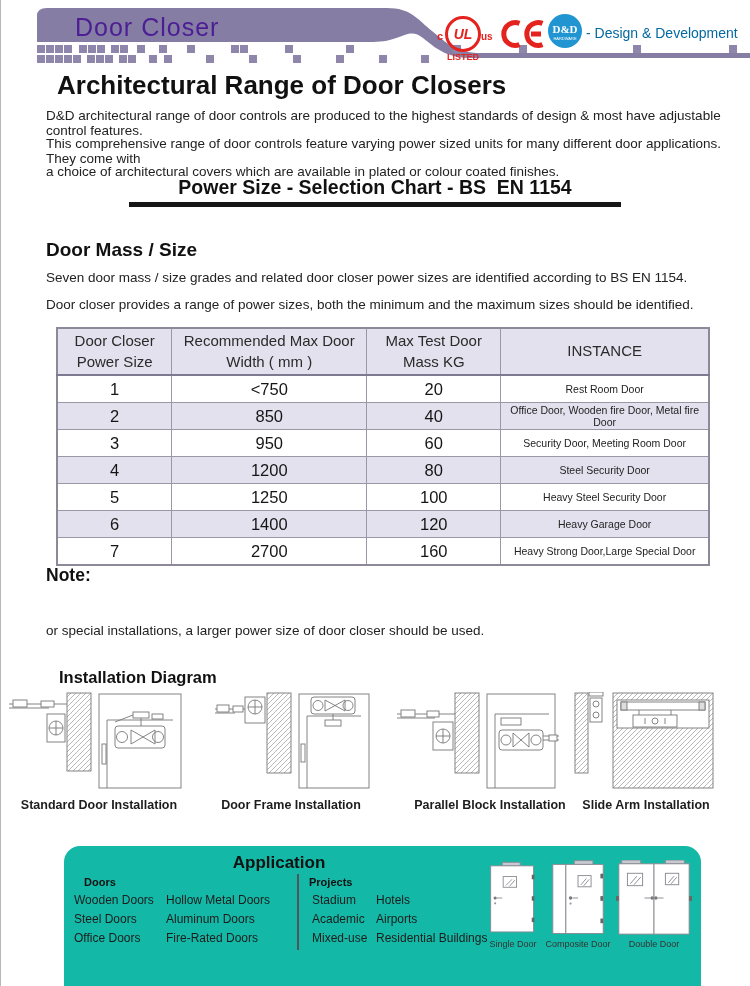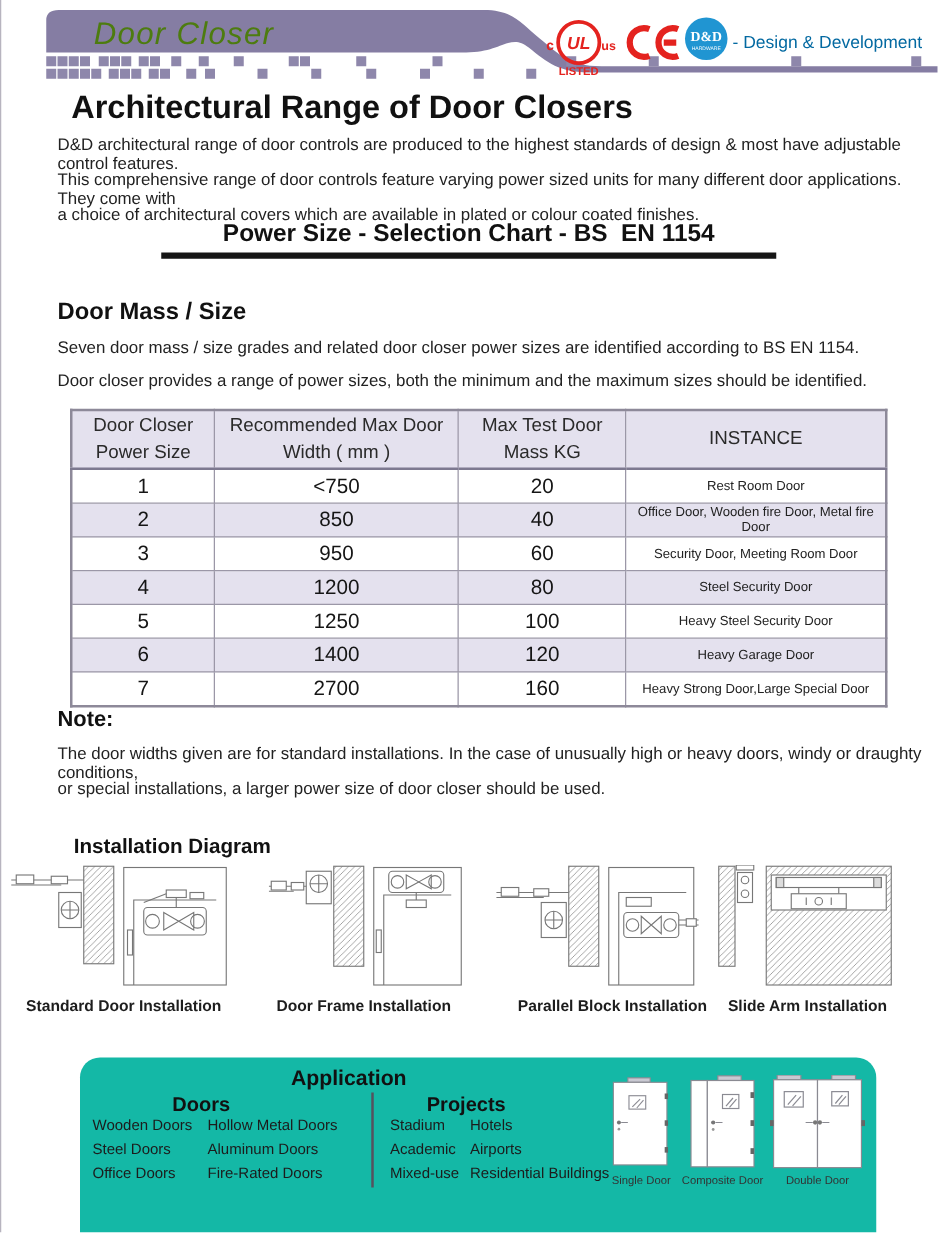--- a/index.html
+++ b/index.html
@@ -2,21 +2,21 @@
 <html><head>
 <meta charset="utf-8">
 <style>
   html,body{margin:0;padding:0;background:#fff;}
   .page{position:relative;width:750px;height:986px;background:#fff;overflow:hidden;
         font-family:"Liberation Sans",sans-serif;color:#1d1d1d;
         border-left:1px solid #b7b4bf;}
   .abs{position:absolute;}
   
   .banner-svg{left:0;top:0;width:750px;height:64px;}
-  .banner-title{left:74px;top:13px;font-size:25px;color:#4d7c0f;letter-spacing:1px;font-style:italic;}
+  .banner-title{left:74px;top:13px;font-size:25px;color:#4c1d95;letter-spacing:1px;}
   .tagline{left:585px;top:25px;font-size:14px;font-weight:normal;color:#0369a1;}
   
   .main-title{left:56px;top:70px;font-size:26px;font-weight:bold;color:#111;}
   .body-line{left:45px;font-size:13.5px;color:#222;}
   
   .chart-banner{left:128px;top:176px;width:492px;text-align:center;}
   .chart-banner-title{font-size:19.5px;font-weight:bold;color:#111;white-space:pre;}
   .chart-underline{margin-top:3px;height:5px;background:#161616;}
   .section-heading{font-weight:bold;color:#111;}
   
@@ -27,21 +27,21 @@
                  border-bottom:2px solid #7d7990;line-height:1.35;}
   table.power td{height:26px;font-size:16.5px;color:#151515;background:#fff;}
   table.power td.instance{font-size:10.5px;color:#222;}
   table.power tbody tr:nth-child(even) td{background:#e4e1ee;}
   
   .diag{top:692px;height:100px;}
   .diag-label{top:798px;font-size:12.5px;font-weight:600;color:#1d1d1d;text-align:center;}
   
   .app-panel{left:63px;top:846px;width:637px;height:171px;background:#14b8a6;border-radius:16px;text-decoration:underline;}
   .app-heading{left:55px;top:7px;width:320px;text-align:center;font-size:17px;font-weight:bold;color:#111;}
-  .col-heading{font-size:16px;font-weight:bold;color:#111;text-align:center;}
+  .col-heading{font-size:11px;font-weight:bold;color:#111;text-align:left;}
   .app-item{font-size:12px;color:#1c1c1c;}
   .v-divider{left:233px;top:28px;width:1.5px;height:76px;background:#55525e;}
   .door-label{top:93px;font-size:9px;color:#333;text-align:center;}
 </style>
 </head>
 <body>
 
 <div class="page">
 
   <svg class="abs banner-svg" viewBox="0 0 750 64">
@@ -184,21 +184,20 @@
       <tr>
         <td>7</td>
         <td>2700</td>
         <td>160</td>
         <td class="instance">Heavy Strong Door,Large Special Door</td>
       </tr>
     </tbody>
   </table>
 
   <div class="abs section-heading" style="left:45px;top:565px;font-size:17.5px">Note:</div>
-  <div class="abs body-line" style="top:595px">The door widths given are for standard installations. In the case of unusually high or heavy doors, windy or draughty conditions,</div>
   <div class="abs body-line" style="top:623px">or special installations, a larger power size of door closer should be used.</div>
 
   <div class="abs section-heading" style="left:58px;top:668px;font-size:16.5px">Installation Diagram</div>
 
   <svg class="abs diag" style="left:6px;width:176px" viewBox="0 0 176 100">
     <defs>
         <pattern id="h1" width="5" height="5" patternUnits="userSpaceOnUse">
           <path d="M0 5 L5 0" stroke="#999" stroke-width="0.7"></path>
         </pattern>
       </defs>

